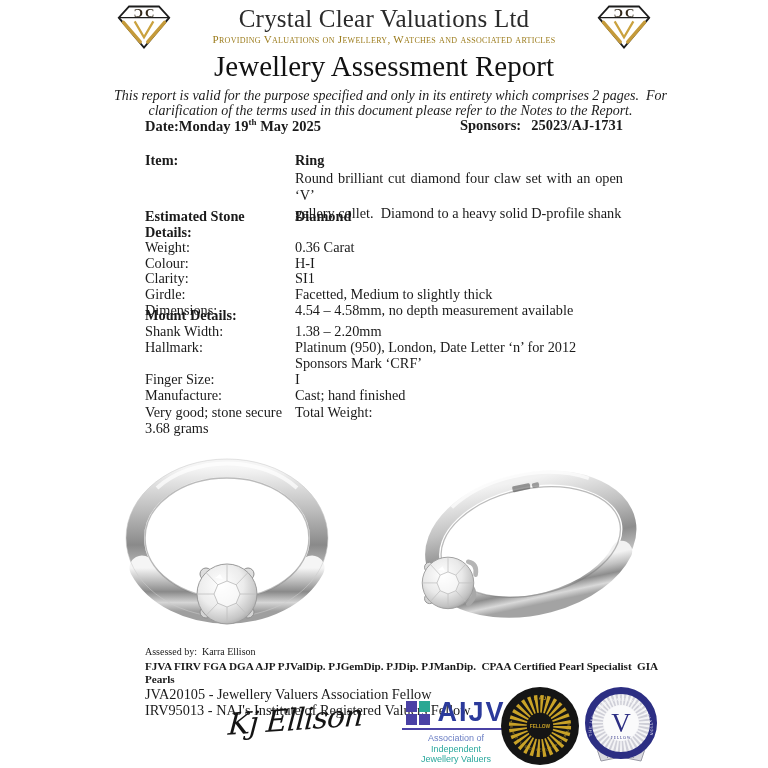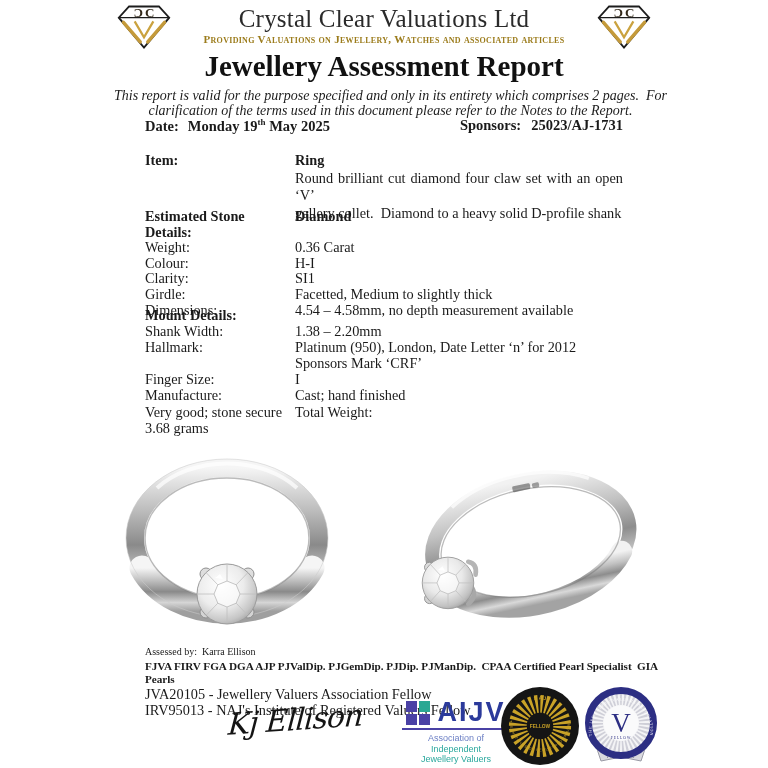--- a/index.html
+++ b/index.html
@@ -4,35 +4,35 @@
 <style>
   html,body{margin:0;padding:0;background:#ffffff;}
   .page{position:relative;width:768px;height:768px;background:#ffffff;overflow:hidden;
         font-family:"Liberation Serif", serif;color:#1a1a1a;}
 
   
   .header{position:absolute;top:2px;left:116px;right:116px;display:flex;
           justify-content:space-between;align-items:flex-start;}
   .header-center{flex:1;text-align:center;padding-top:4px;}
   .company{font-size:25px;font-weight:400;color:#2a2a2a;letter-spacing:.2px;line-height:26px;}
-  .tagline{font-size:11px;font-weight:bold;color:#9c7c1c;font-variant:small-caps;
+  .tagline{font-size:11px;font-weight:normal;color:#9c7c1c;font-variant:small-caps;
            letter-spacing:.3px;margin-top:1px;}
   .logo-svg{width:56px;height:50px;}
 
   
   .report-title{position:absolute;top:50px;left:0;right:0;text-align:center;
-                font-size:29px;font-weight:bold;color:#111;}
+                font-size:29px;font-weight:normal;color:#111;}
   .note{position:absolute;top:88px;left:0;right:0;text-align:center;
         font-style:italic;font-size:14px;line-height:15px;color:#1c1c1c;padding-left:13px;}
   .keep-space{white-space:pre-wrap;}
 
   
   .daterow{position:absolute;top:117px;left:145px;right:145px;font-size:14.5px;font-weight:bold;}
   .daterow sup{font-size:9px;}
-  .date-val{margin-left:9px;}
+  .date-val{}
   .reference{position:absolute;right:0;top:0;}
   .ref-val{margin-left:10px;}
 
   
   .dgrid{position:absolute;left:145px;width:478px;display:grid;
          grid-template-columns:150px 1fr;font-size:14.3px;}
   .item-grid{top:152px;line-height:17.5px;}
   .stone-grid{top:209px;line-height:15.6px;}
   .mount-grid{top:307px;line-height:16.1px;}
   .b{font-weight:bold;}

